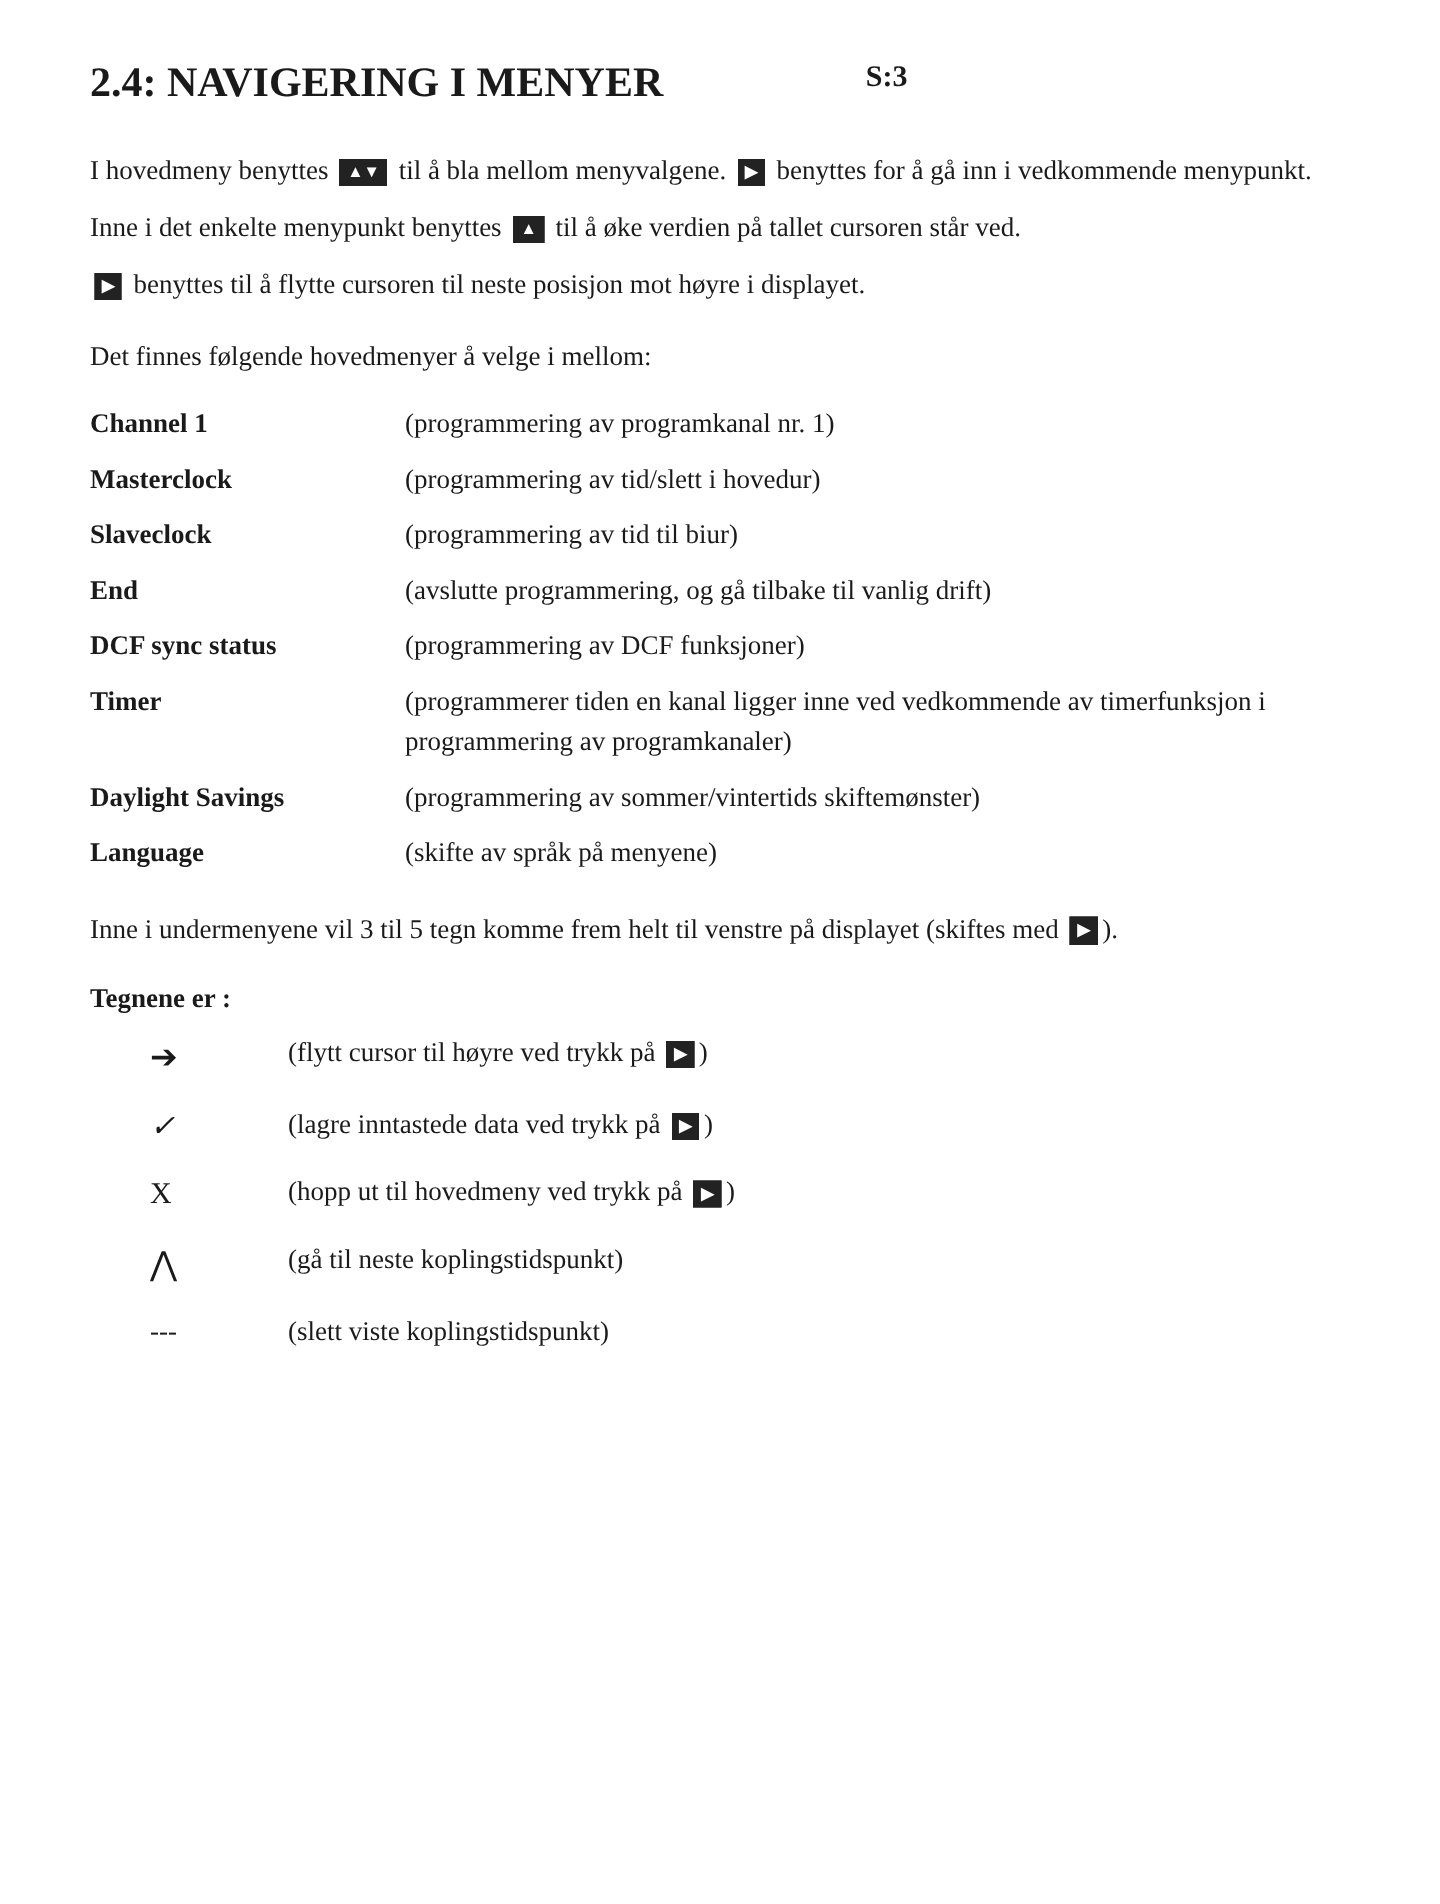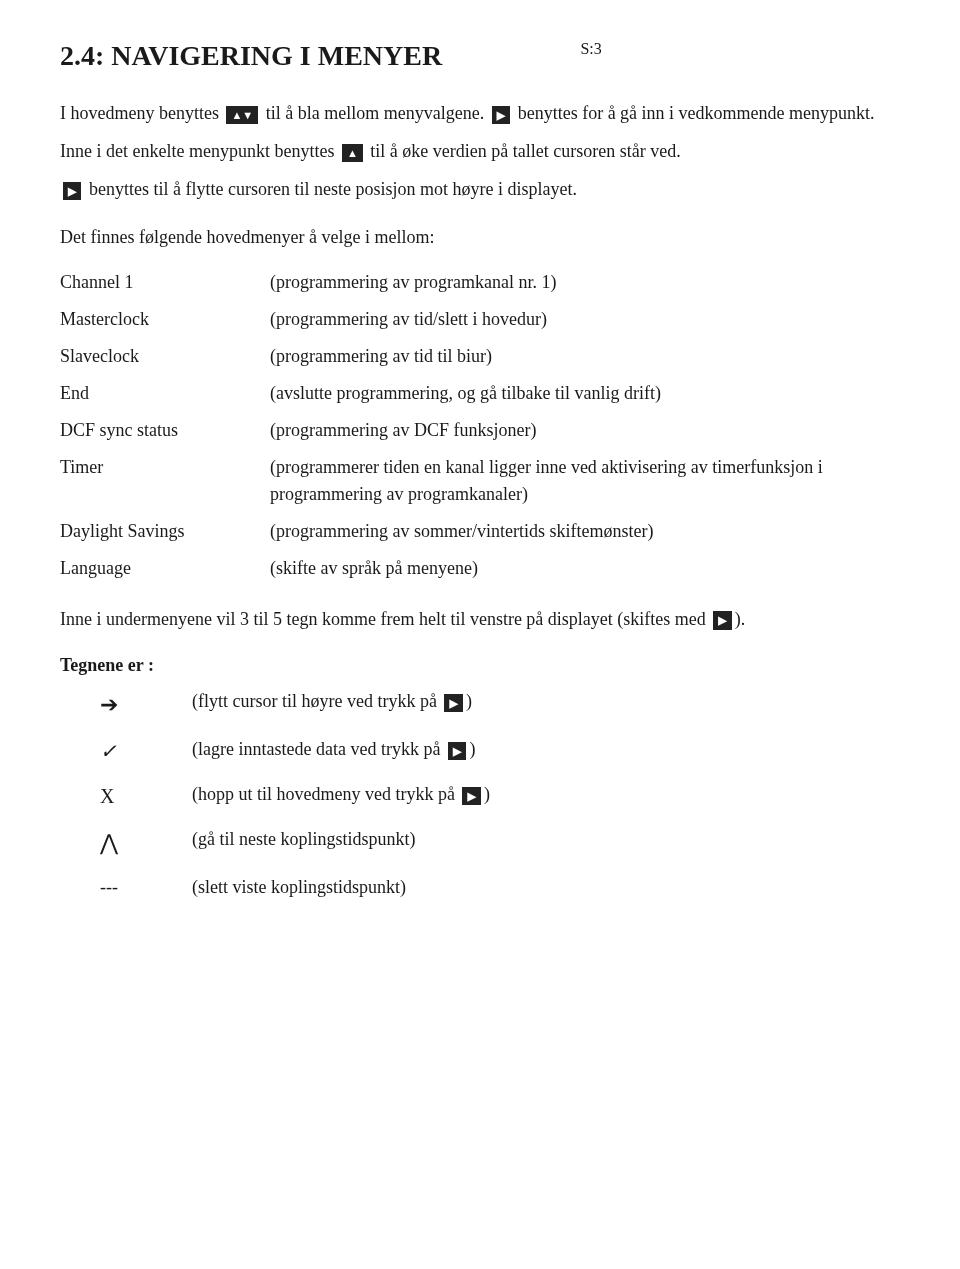--- a/index.html
+++ b/index.html
@@ -24,22 +24,22 @@
       align-items: flex-start;
       margin-bottom: 28px;
     }
 
     .section-title {
       font-size: 28px;
       font-weight: bold;
     }
 
     .page-number {
-      font-size: 16px;
-      font-weight: normal;
+      font-size: 20px;
+      font-weight: bold;
       text-align: center;
       flex: 1;
       margin-left: -160px;
     }
 
     .intro-block {
       margin-bottom: 18px;
       line-height: 1.55;
     }
 
@@ -75,21 +75,21 @@
     }
 
     .menu-table tr td {
       padding: 5px 0;
       vertical-align: top;
       line-height: 1.5;
     }
 
     .menu-table tr td:first-child {
       width: 200px;
-      font-weight: normal;
+      font-weight: bold;
       padding-right: 20px;
       white-space: nowrap;
     }
 
     .menu-table tr td:last-child {
       padding-left: 10px;
     }
 
     .footer-text {
       margin-top: 18px;
@@ -170,21 +170,21 @@
       <tr>
         <td>End</td>
         <td>(avslutte programmering, og gå tilbake til vanlig drift)</td>
       </tr>
       <tr>
         <td>DCF sync status</td>
         <td>(programmering av DCF funksjoner)</td>
       </tr>
       <tr>
         <td>Timer</td>
-        <td>(programmerer tiden en kanal ligger inne ved aktivisering av timerfunksjon i programmering av programkanaler)</td>
+        <td>(programmerer tiden en kanal ligger inne ved vedkommende av timerfunksjon i programmering av programkanaler)</td>
       </tr>
       <tr>
         <td>Daylight Savings</td>
         <td>(programmering av sommer/vintertids skiftemønster)</td>
       </tr>
       <tr>
         <td>Language</td>
         <td>(skifte av språk på menyene)</td>
       </tr>
     </tbody>

